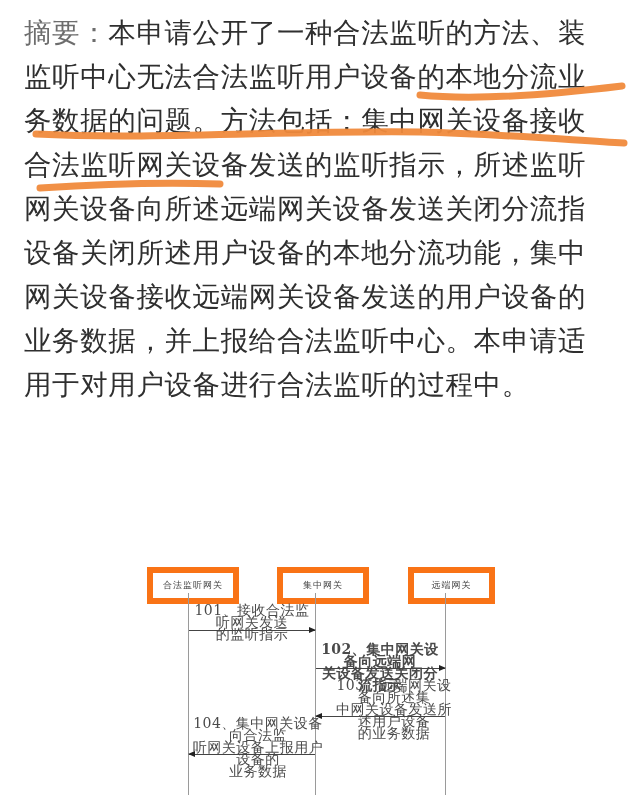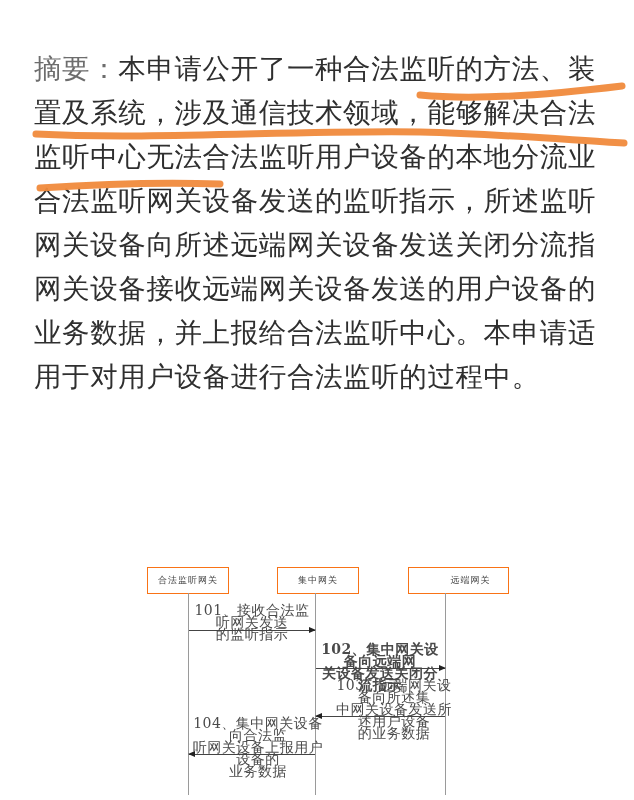--- a/index.html
+++ b/index.html
@@ -1,54 +1,55 @@
 <!DOCTYPE html>
 <html><head>
   <meta charset="utf-8">
   <style>
     html, body { margin: 0; padding: 0; background: #ffffff; }
     body { width: 634px; height: 800px; position: relative; overflow: hidden;
       font-family: "DejaVu Sans", "Liberation Sans", sans-serif; }
-    .abstract { position: absolute; left: 34px; top: 10px; width: 590px; margin-top: 36px; }
+    .abstract { position: absolute; left: 24px; top: 10px; width: 590px; }
     .line { position: relative; height: 44px; line-height: 44px; font-size: 27.5px; color: #2f2f2f; white-space: nowrap; letter-spacing: 0.6px; }
     .lbl { color: #6d6d6d; }
     .hl { position: absolute; pointer-events: none; }
     .diagram { position: absolute; left: 0; top: 0; width: 634px; height: 800px; pointer-events: none; }
-    .box { position: absolute; top: 567px; height: 25px; border: 1px solid #f97316; background: #fff;
+    .box { position: absolute; top: 567px; height: 25px; border: 6px solid #f97316; background: #fff;
       font-family: "DejaVu Serif", serif; font-size: 9px; color: #444; display: flex; align-items: center; justify-content: center; letter-spacing: 1px; }
     .lifeline { position: absolute; top: 593px; width: 1px; height: 202px; background: #9a9a9a; }
     .msg { position: absolute; font-family: "DejaVu Serif", serif; font-size: 14px; line-height: 12px; color: #4a4a4a; text-align: center; letter-spacing: 0.5px; }
     .arrow { position: absolute; height: 1px; background: #444; }
     .arrow.right::after { content: ""; position: absolute; right: -1px; top: -3px; border-left: 7px solid #222; border-top: 3.5px solid transparent; border-bottom: 3.5px solid transparent; }
     .arrow.left::before { content: ""; position: absolute; left: -1px; top: -3px; border-right: 7px solid #222; border-top: 3.5px solid transparent; border-bottom: 3.5px solid transparent; }
   </style>
 </head>
 <body>
 
 <div class="abstract">
   <div class="line"><span class="lbl">摘要：</span><span>本申请公开了一种合法监听的方法、装</span></div>
-  <div class="line"><span>置及系统，涉及通信技术领域，</span><span>能够解决合法</span></div>
   <div class="line"><span>监听中心无法合法监听用户设备的本地分流业</span></div>
+  <div class="line"><span>务数据的问题。</span><span>方法包括：集中网关设备接收</span></div>
   <div class="line">合法监听网关设备发送的监听指示，所述监听</div>
   <div class="line">网关设备向所述远端网关设备发送关闭分流指</div>
+  <div class="line">设备关闭所述用户设备的本地分流功能，集中</div>
   <div class="line">网关设备接收远端网关设备发送的用户设备的</div>
   <div class="line">业务数据，并上报给合法监听中心。本申请适</div>
   <div class="line">用于对用户设备进行合法监听的过程中。</div>
 </div>
 
 <svg class="hl" width="634" height="800" style="left:0;top:0;">
   <path d="M420 95 C 470 100, 540 96, 622 86" stroke="#f08a3c" stroke-width="7" fill="none" stroke-linecap="round" opacity="0.95"></path>
   <path d="M36 134 C 150 140, 300 130, 420 132 C 500 134, 570 140, 624 143" stroke="#f08a3c" stroke-width="7" fill="none" stroke-linecap="round" opacity="0.95"></path>
   <path d="M40 188 C 100 184, 160 182, 220 184" stroke="#f08a3c" stroke-width="7" fill="none" stroke-linecap="round" opacity="0.95"></path>
 </svg>
 
 <div class="diagram">
   <div class="box" style="left:147px;width:80px;">合法监听网关</div>
   <div class="box" style="left:277px;width:80px;">集中网关</div>
-  <div class="box" style="left:408px;width:75px;padding-left:24px;">远端网关</div>
+  <div class="box" style="left:408px;width:75px;">远端网关</div>
 
   <div class="lifeline" style="left:188px;"></div>
   <div class="lifeline" style="left:315px;"></div>
   <div class="lifeline" style="left:445px;"></div>
 
   <div class="msg" style="left:190px;top:604px;width:124px;">
     <div>101、接收合法监听网关发送</div>
     <div>的监听指示</div>
   </div>
   <div class="arrow right" style="left:189px;top:630px;width:126px;"></div>

